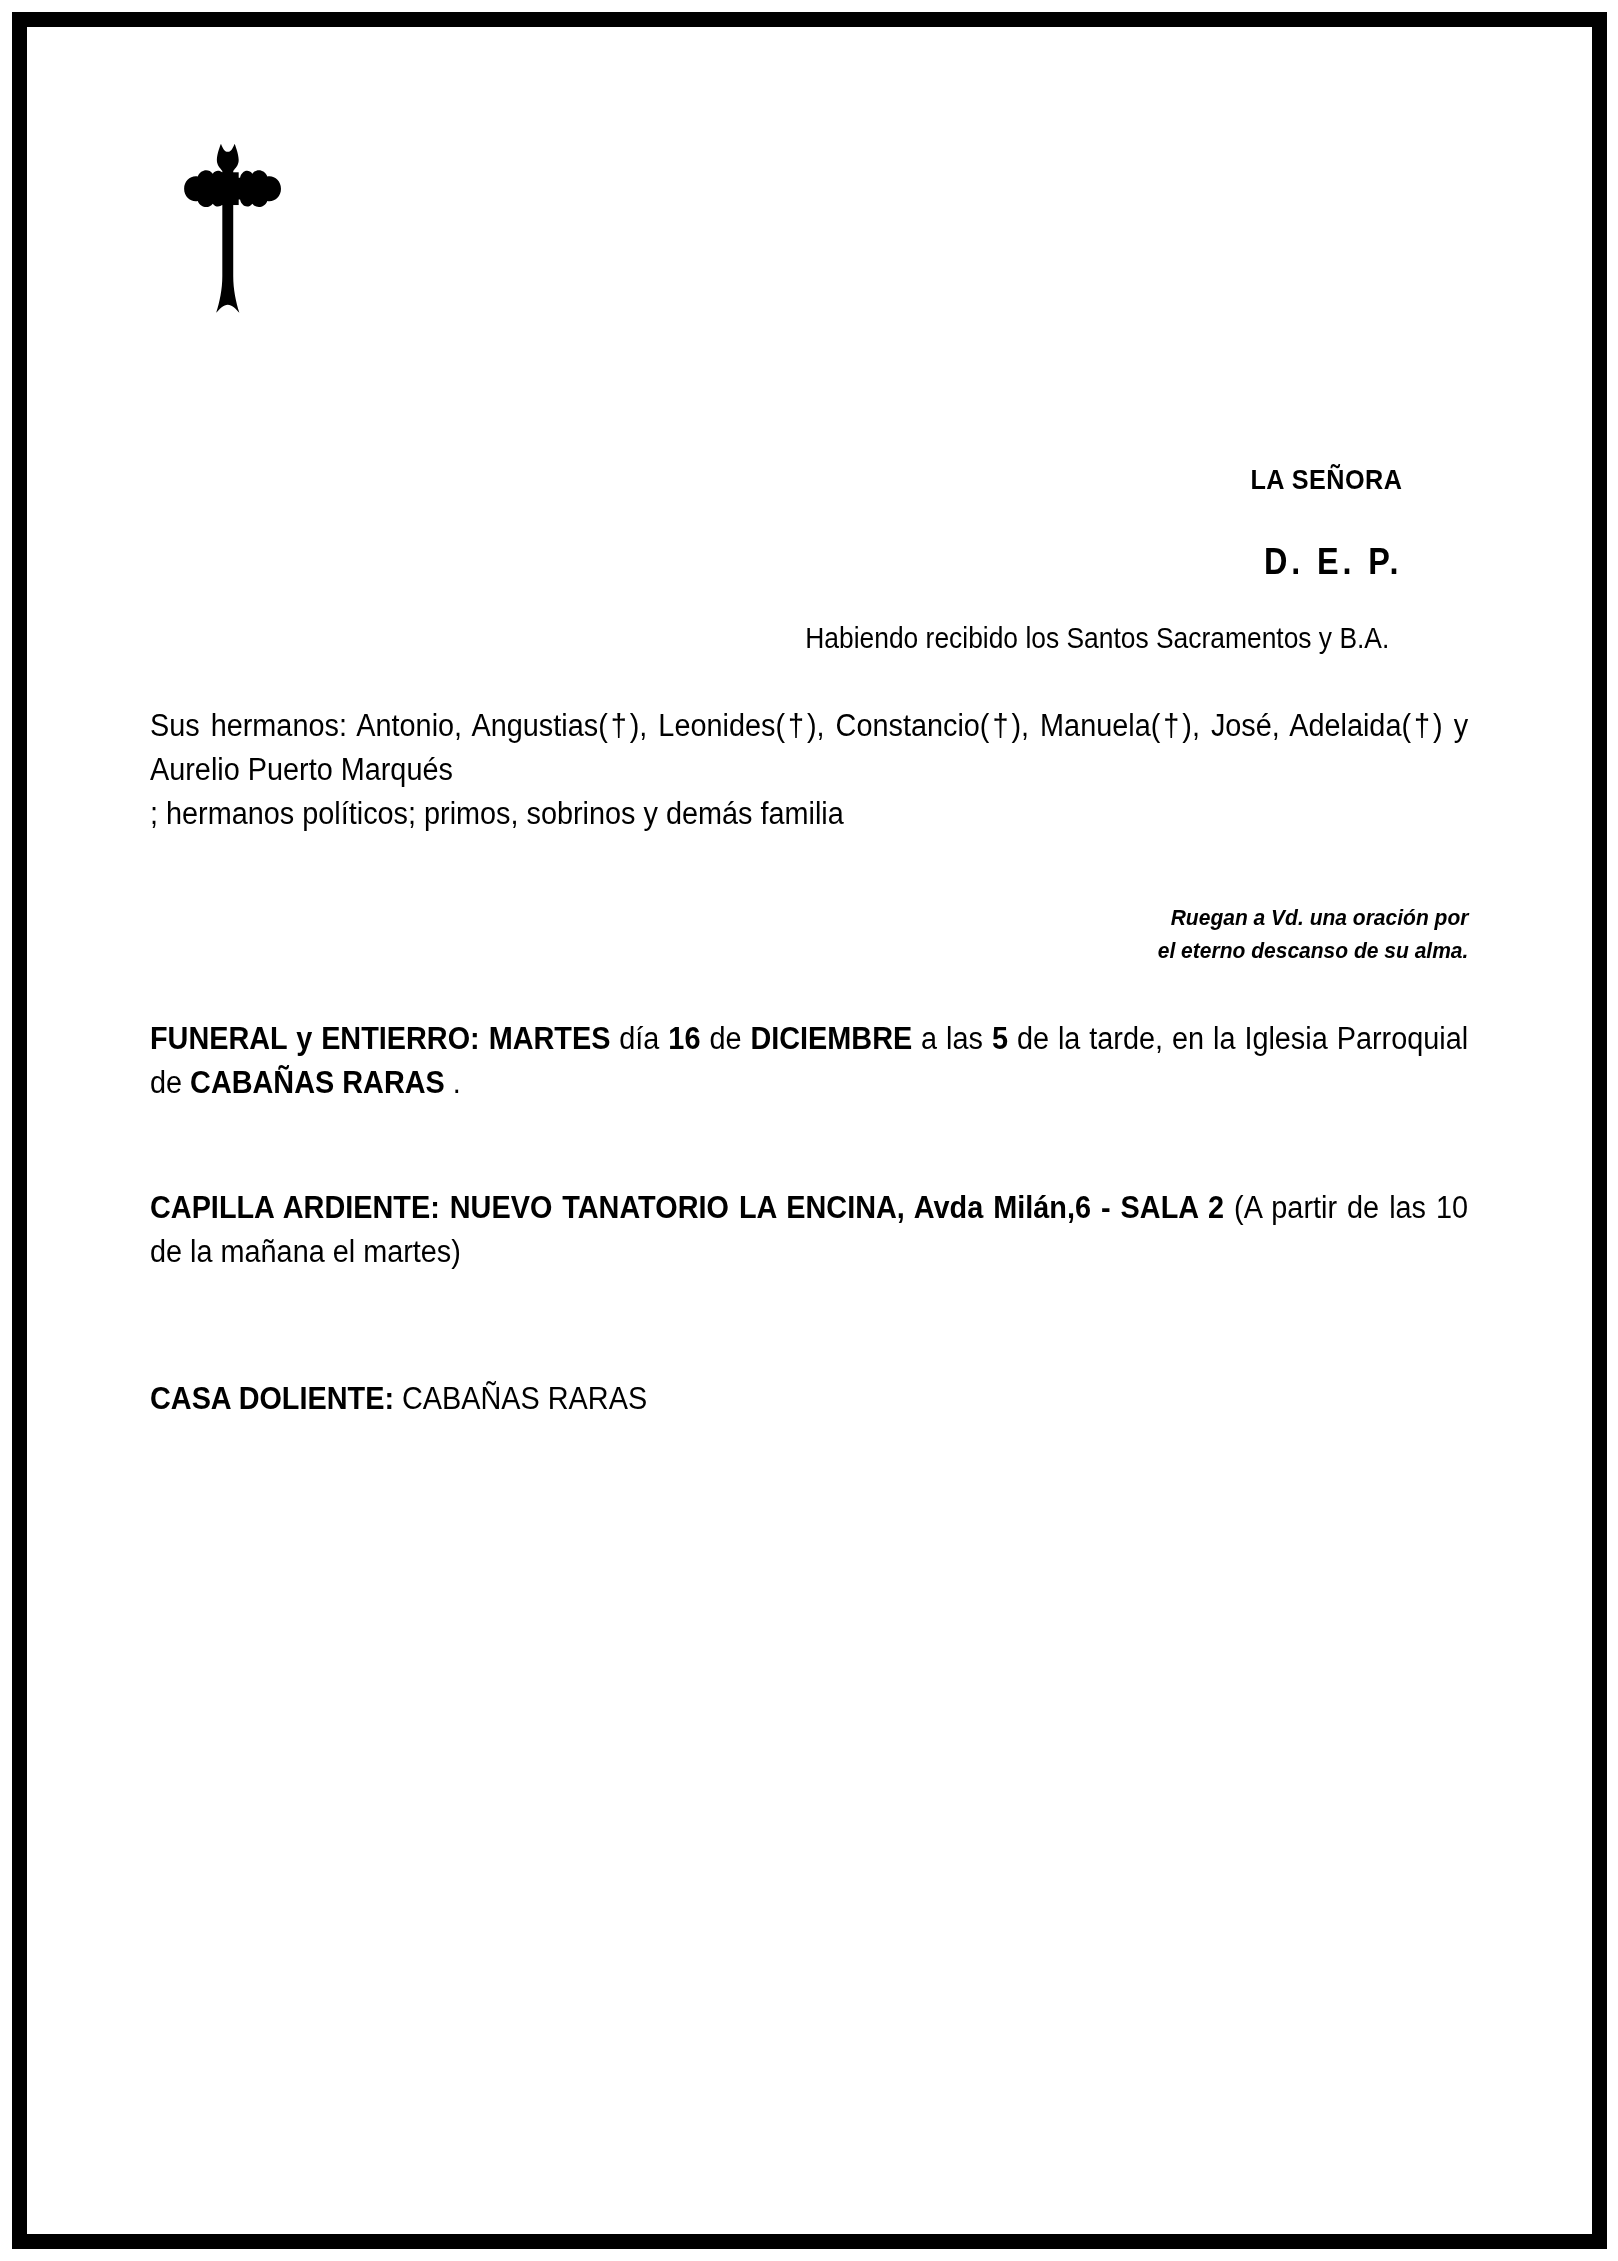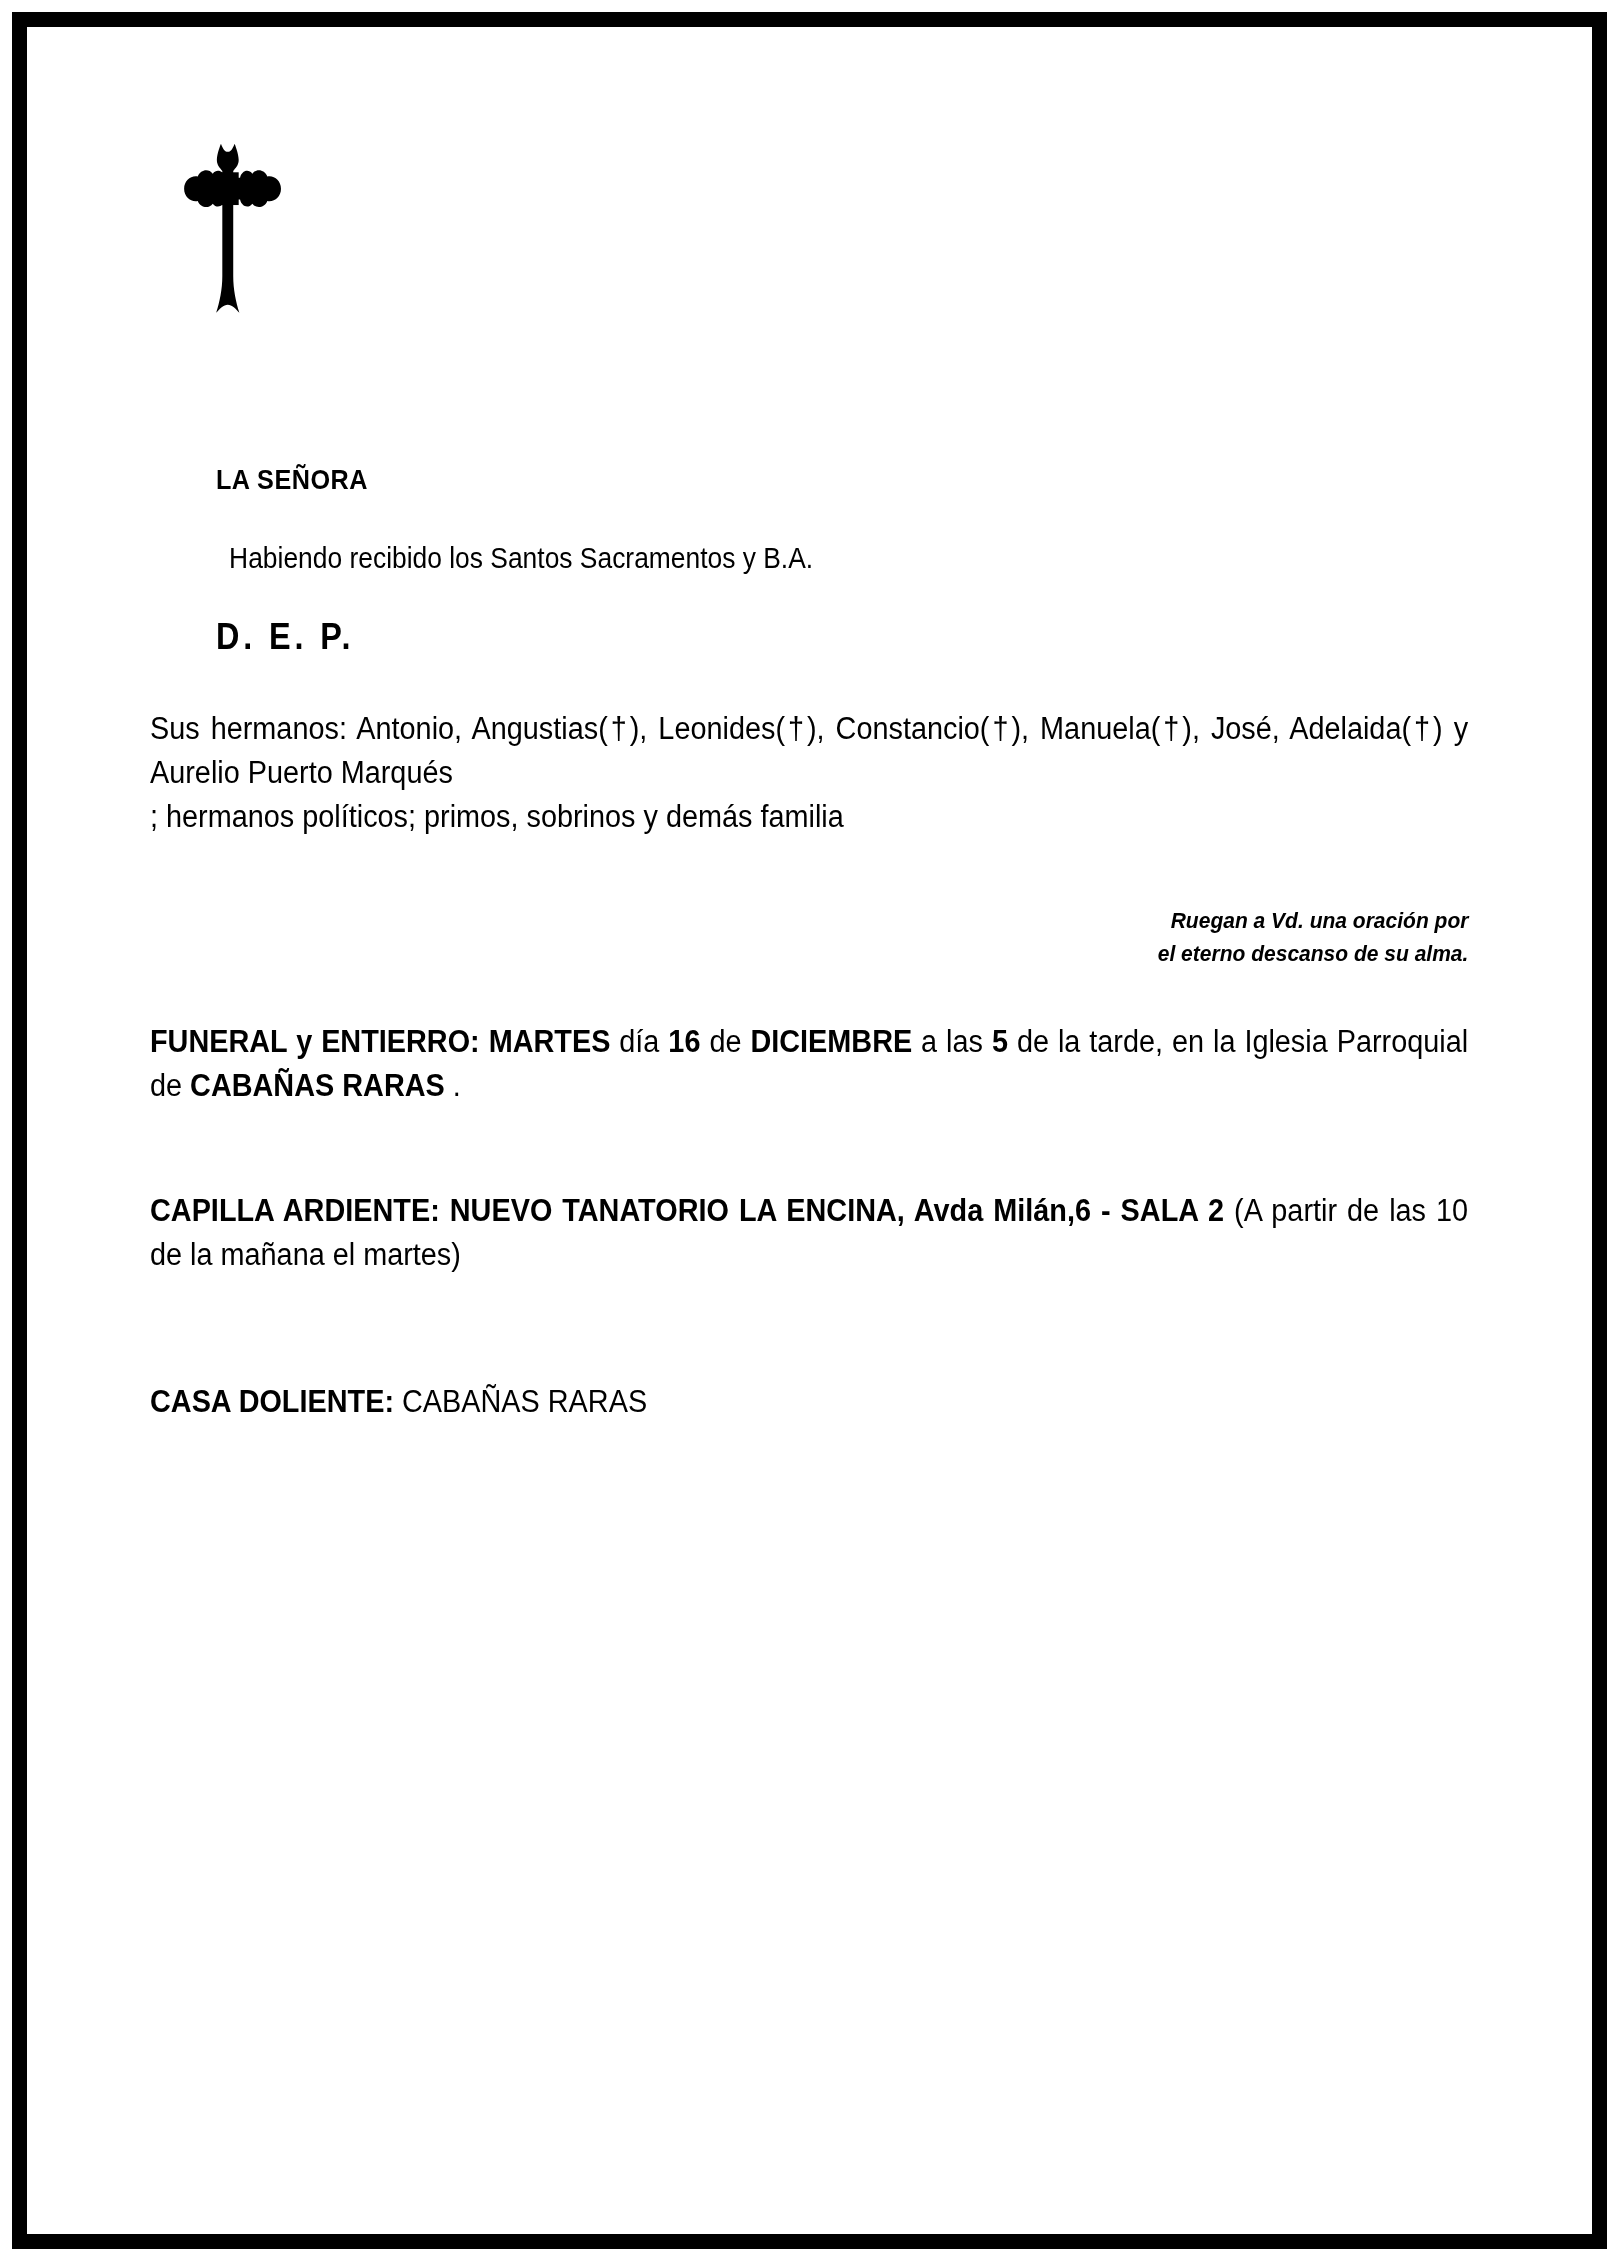--- a/index.html
+++ b/index.html
@@ -56,21 +56,21 @@
   .cross-svg { display: block; }
 
   
   .content {
     position: absolute;
     left: 123px;
     right: 123px;
     top: 437px;
   }
 
-  .centered { text-align: left; }
+  .centered { text-align: right; }
 
   .la-senora {
     font-size: 28px;
     font-weight: 700;
     letter-spacing: 0.02em;
     margin: 0 0 45px 0;
     transform: scaleX(0.9);
     transform-origin: center;
   }
 
@@ -183,25 +183,25 @@
       <div class="content">
 
         <div class="centered">
           <div class="la-senora">LA SEÑORA</div>
         </div>
 
 
 
 
         <div class="centered">
+          <div class="dep-line">D.   E.   P.</div>
+        </div>
+
+        <div class="centered">
           <div class="sacraments-line">Habiendo recibido los Santos Sacramentos y B.A.</div>
-        </div>
-
-        <div class="centered">
-          <div class="dep-line">D.   E.   P.</div>
         </div>
 
         <p class="family"><span>Sus hermanos: </span><span>Antonio, Angustias(†), Leonides(†), Constancio(†), Manuela(†), José, Adelaida(†) y Aurelio Puerto Marqués</span><span class="last-line">; hermanos políticos; primos, sobrinos y demás familia</span></p>
 
         <div class="prayer">
           <div>Ruegan a Vd. una oración por</div>
           <div>el eterno descanso de su alma.</div>
         </div>
 
         <p class="service-block"><b>FUNERAL y ENTIERRO: </b><b>MARTES</b><span> día </span><b>16</b><span> de </span><b>DICIEMBRE</b><span> a las </span><b>5</b><span> de la tarde</span><span>, en la Iglesia Parroquial de </span><b>CABAÑAS RARAS</b><span> .</span></p>

